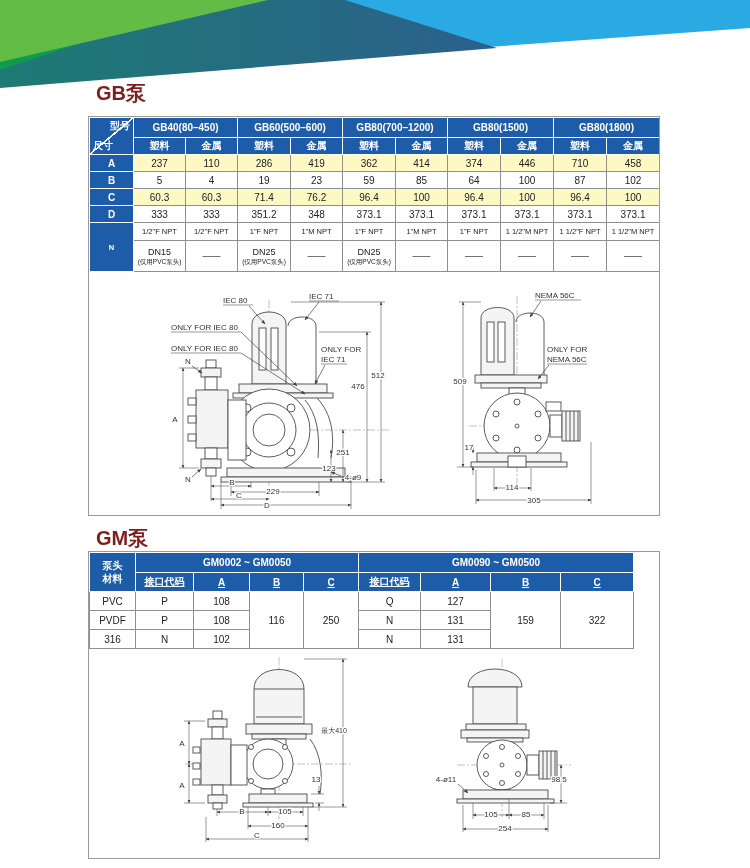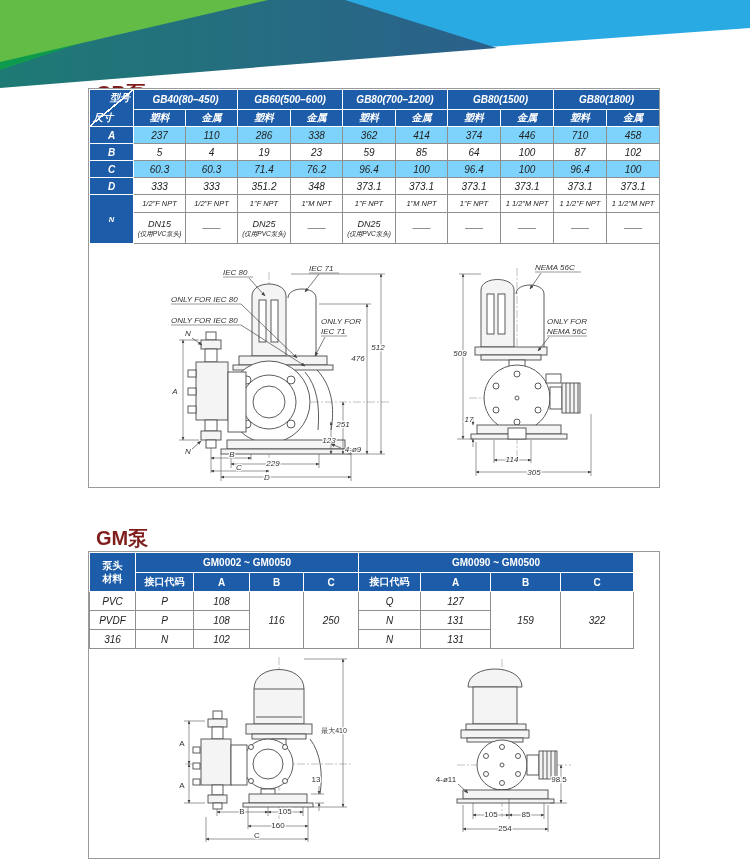--- a/index.html
+++ b/index.html
@@ -5,46 +5,46 @@
   html,body{margin:0;padding:0;}
   body{
     width:750px;height:868px;position:relative;background:#fff;overflow:hidden;
     font-family:"Liberation Sans","DejaVu Sans",sans-serif;color:#222;
   }
   .banner{position:absolute;top:0;left:0;display:block;}
   .section-title{position:absolute;font-size:20px;font-weight:bold;color:#7f1d1d;margin:0;}
   #gb-title{left:96px;top:80px;}
   #gm-title{left:96px;top:525px;}
   .section-box{position:absolute;left:88px;width:570px;border:1px solid #9a9a9a;background:#fff;overflow:hidden;}
-  #gb-box{top:88px;height:398px;font-style:italic;}
+  #gb-box{top:116px;height:398px;}
   #gm-box{top:551px;height:306px;}
 
   table{border-collapse:collapse;table-layout:fixed;}
   td{border:1px solid #8f8f8f;text-align:center;vertical-align:middle;padding:0;
      font-size:10px;color:#222;overflow:hidden;white-space:nowrap;}
   .hd{background:#1d5ca8;color:#fff;font-weight:bold;border:1px solid #fff;}
   .gb-table{width:570px;}
   .gb-table .h1 td{height:19px;}
   .gb-table .h2 td{height:16px;font-size:10px;}
   .gb-table .dr td{height:16px;}
-  .gb-table .rA td,.gb-table .rC td{background:#7dd3fc;}
+  .gb-table .rA td,.gb-table .rC td{background:#fef9c3;}
   .gb-table .rA td.hd,.gb-table .rC td.hd{background:#1d5ca8;}
   .gb-table .npt td{height:17px;font-size:7.5px;}
   .gb-table .dn td{height:30px;border-radius:7px;}
   .dn-main{font-size:9px;line-height:11px;}
   .dn-note{font-size:6.5px;line-height:8px;color:#222;}
   .corner{position:relative;}
   .corner:after{content:"";position:absolute;inset:0;
     background:linear-gradient(to bottom right,transparent calc(50% - 0.8px),#fff calc(50% - 0.8px),#fff calc(50% + 0.8px),transparent calc(50% + 0.8px));}
   .c-top{position:absolute;top:1px;right:3px;font-size:10px;}
   .c-bot{position:absolute;bottom:1px;left:3px;font-size:10px;}
   .gm-table{width:545px;}
   .gm-table .h1 td{height:19px;}
-  .gm-table .h2 td{height:18px;}
-  .gm-table .dr td{height:18px;font-style:italic;}
+  .gm-table .h2 td{height:18px;text-decoration:underline;}
+  .gm-table .dr td{height:18px;}
   .gm-corner div{line-height:13px;}
 
   .dwg{display:block;}
   .ol{fill:none;stroke:#4a4a4a;stroke-width:0.9;}
   .fl{fill:#fff;stroke:#4a4a4a;stroke-width:0.9;}
   .fl2{fill:#f4f4f4;stroke:#4a4a4a;stroke-width:0.9;}
   .dim{stroke:#555;stroke-width:0.6;fill:none;}
   .ldr{stroke:#444;stroke-width:0.7;fill:none;}
   .cl{stroke:#999;stroke-width:0.6;stroke-dasharray:8 2 2 2;fill:none;}
   text.dl{font-size:8px;fill:#333;text-anchor:middle;}
@@ -107,21 +107,21 @@
       <td class="hd">塑料</td>
       <td class="hd">金属</td>
       <td class="hd">塑料</td>
       <td class="hd">金属</td>
     </tr>
     <tr class="dr rA">
       <td class="hd">A</td>
       <td>237</td>
       <td>110</td>
       <td>286</td>
-      <td>338</td>
+      <td>419</td>
       <td>362</td>
       <td>414</td>
       <td>374</td>
       <td>446</td>
       <td>710</td>
       <td>458</td>
     </tr>
     <tr class="dr rB">
       <td class="hd">B</td>
       <td>5</td>

